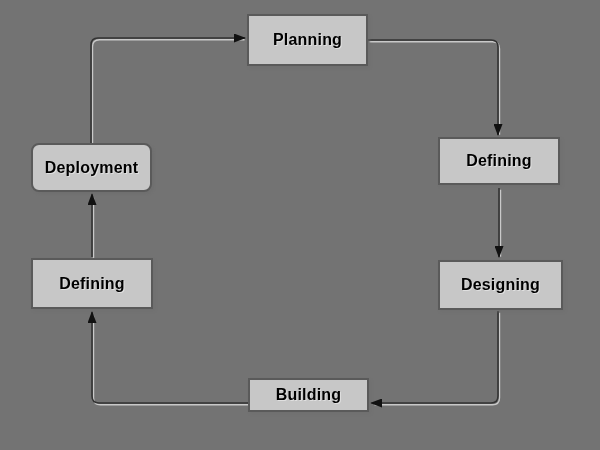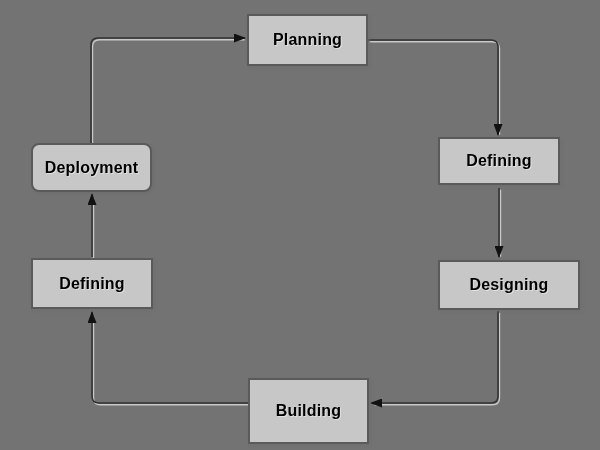--- a/index.html
+++ b/index.html
@@ -32,22 +32,22 @@
     box-shadow: 2px 2px 2px rgba(110,110,110,0.55);
     box-sizing: border-box;
     font-size: 16px;
     font-weight: bold;
     color: #000000;
     text-shadow: 1px 1px 0 rgba(255,255,255,0.45);
     letter-spacing: 0.2px;
   }
   #node-planning   { left: 247px; top: 14px;  width: 121px; height: 52px; }
   #node-defining   { left: 438px; top: 137px; width: 122px; height: 48px; }
-  #node-designing  { left: 438px; top: 260px; width: 142px; height: 50px; }
-  #node-building   { left: 248px; top: 378px; width: 121px; height: 66px; }
+  #node-designing  { left: 438px; top: 260px; width: 125px; height: 50px; }
+  #node-building   { left: 248px; top: 378px; width: 121px; height: 34px; }
   #node-testing    { left: 31px;  top: 258px; width: 122px; height: 51px; }
   #node-deployment { left: 31px;  top: 143px; width: 121px; height: 49px; border-radius: 8px; }
 </style>
 </head>
 <body>
 
 <div class="canvas">
 
   <svg class="edges-layer" width="600" height="450" viewBox="0 0 600 450" xmlns="http://www.w3.org/2000/svg">
     <defs>

